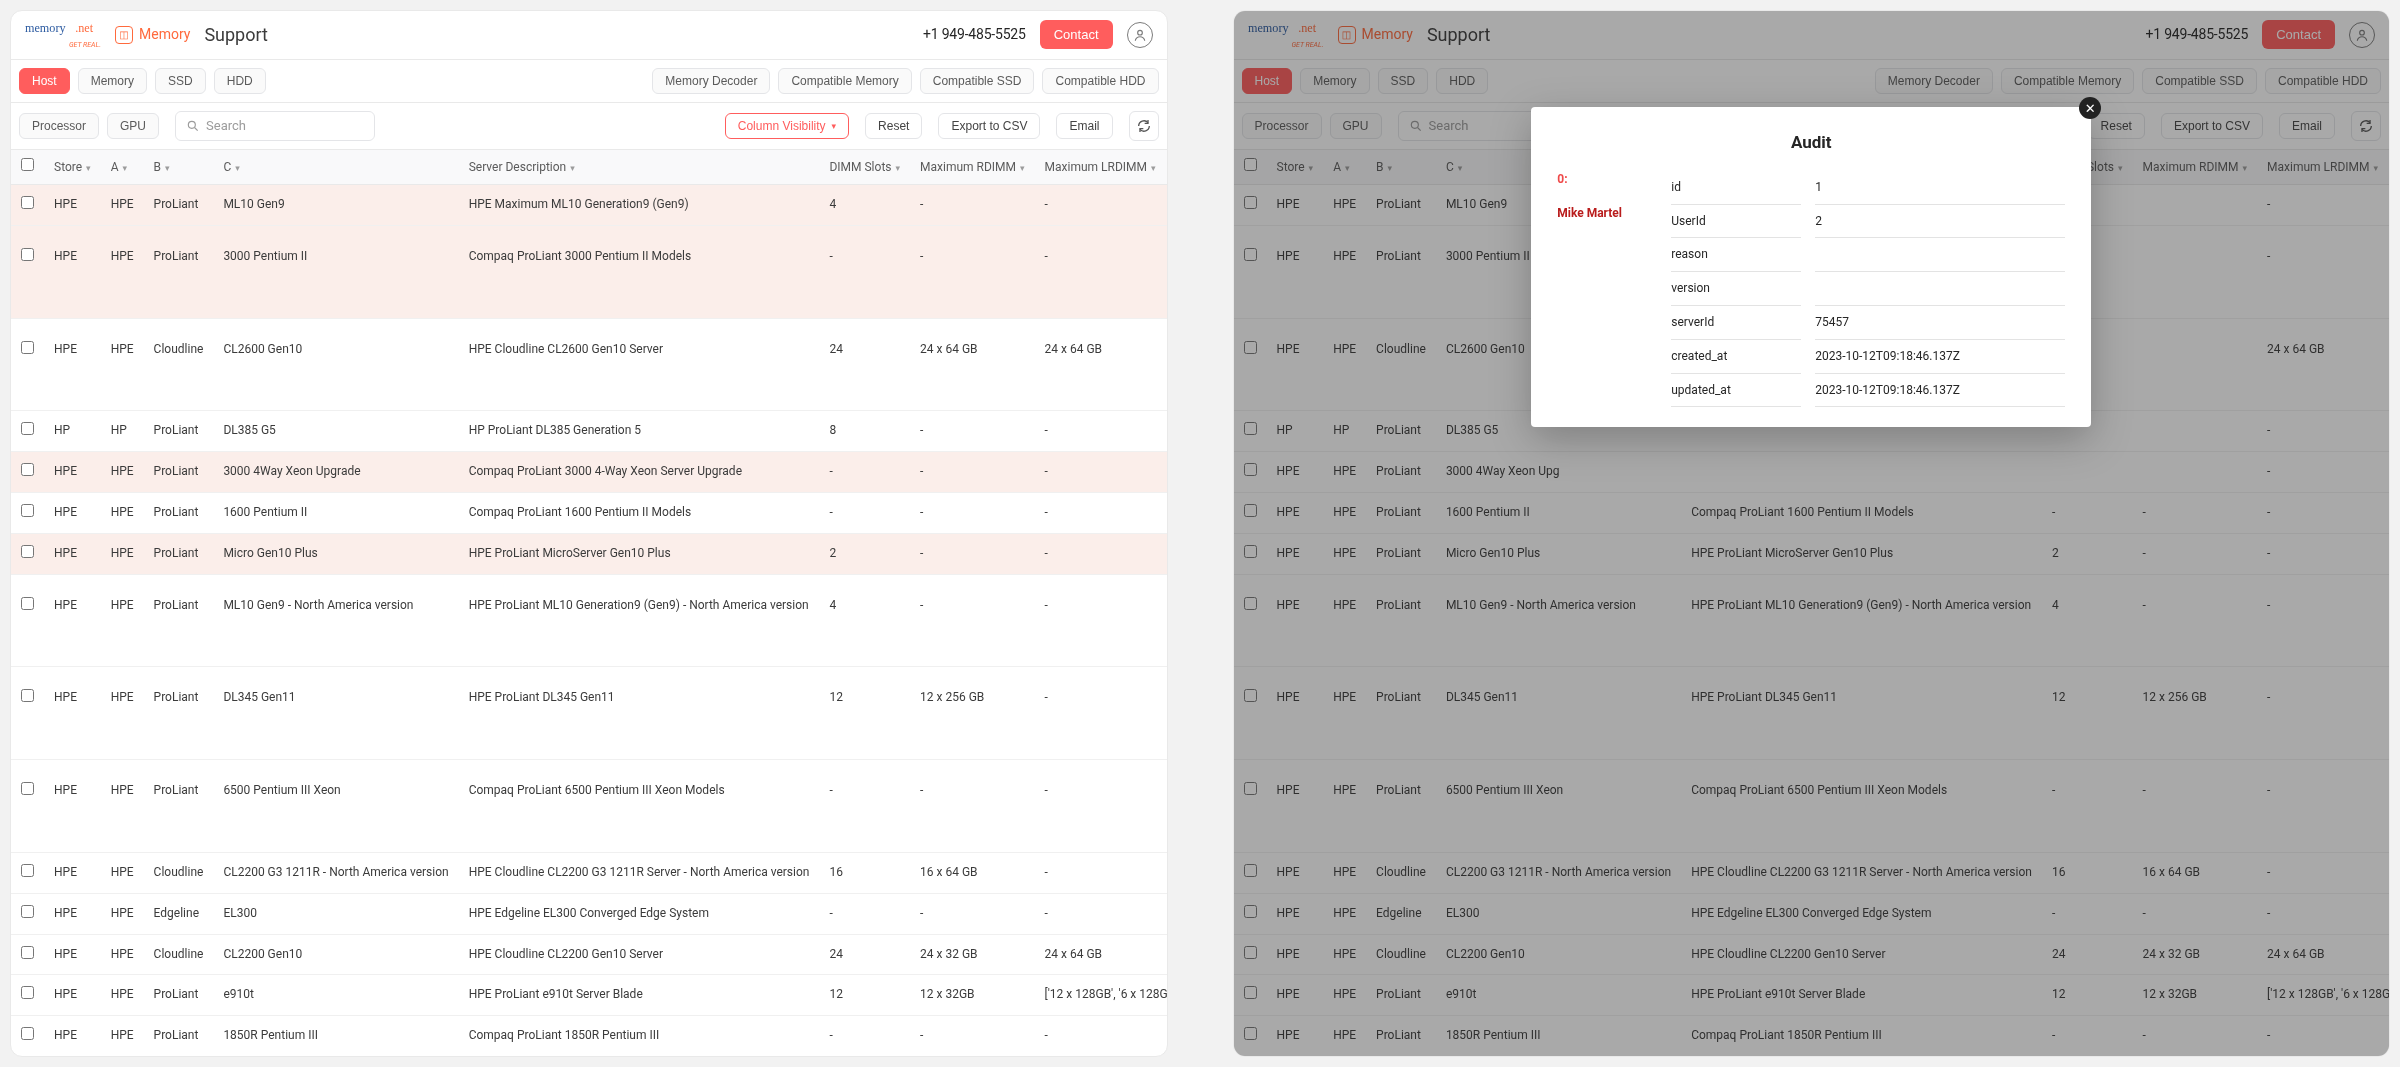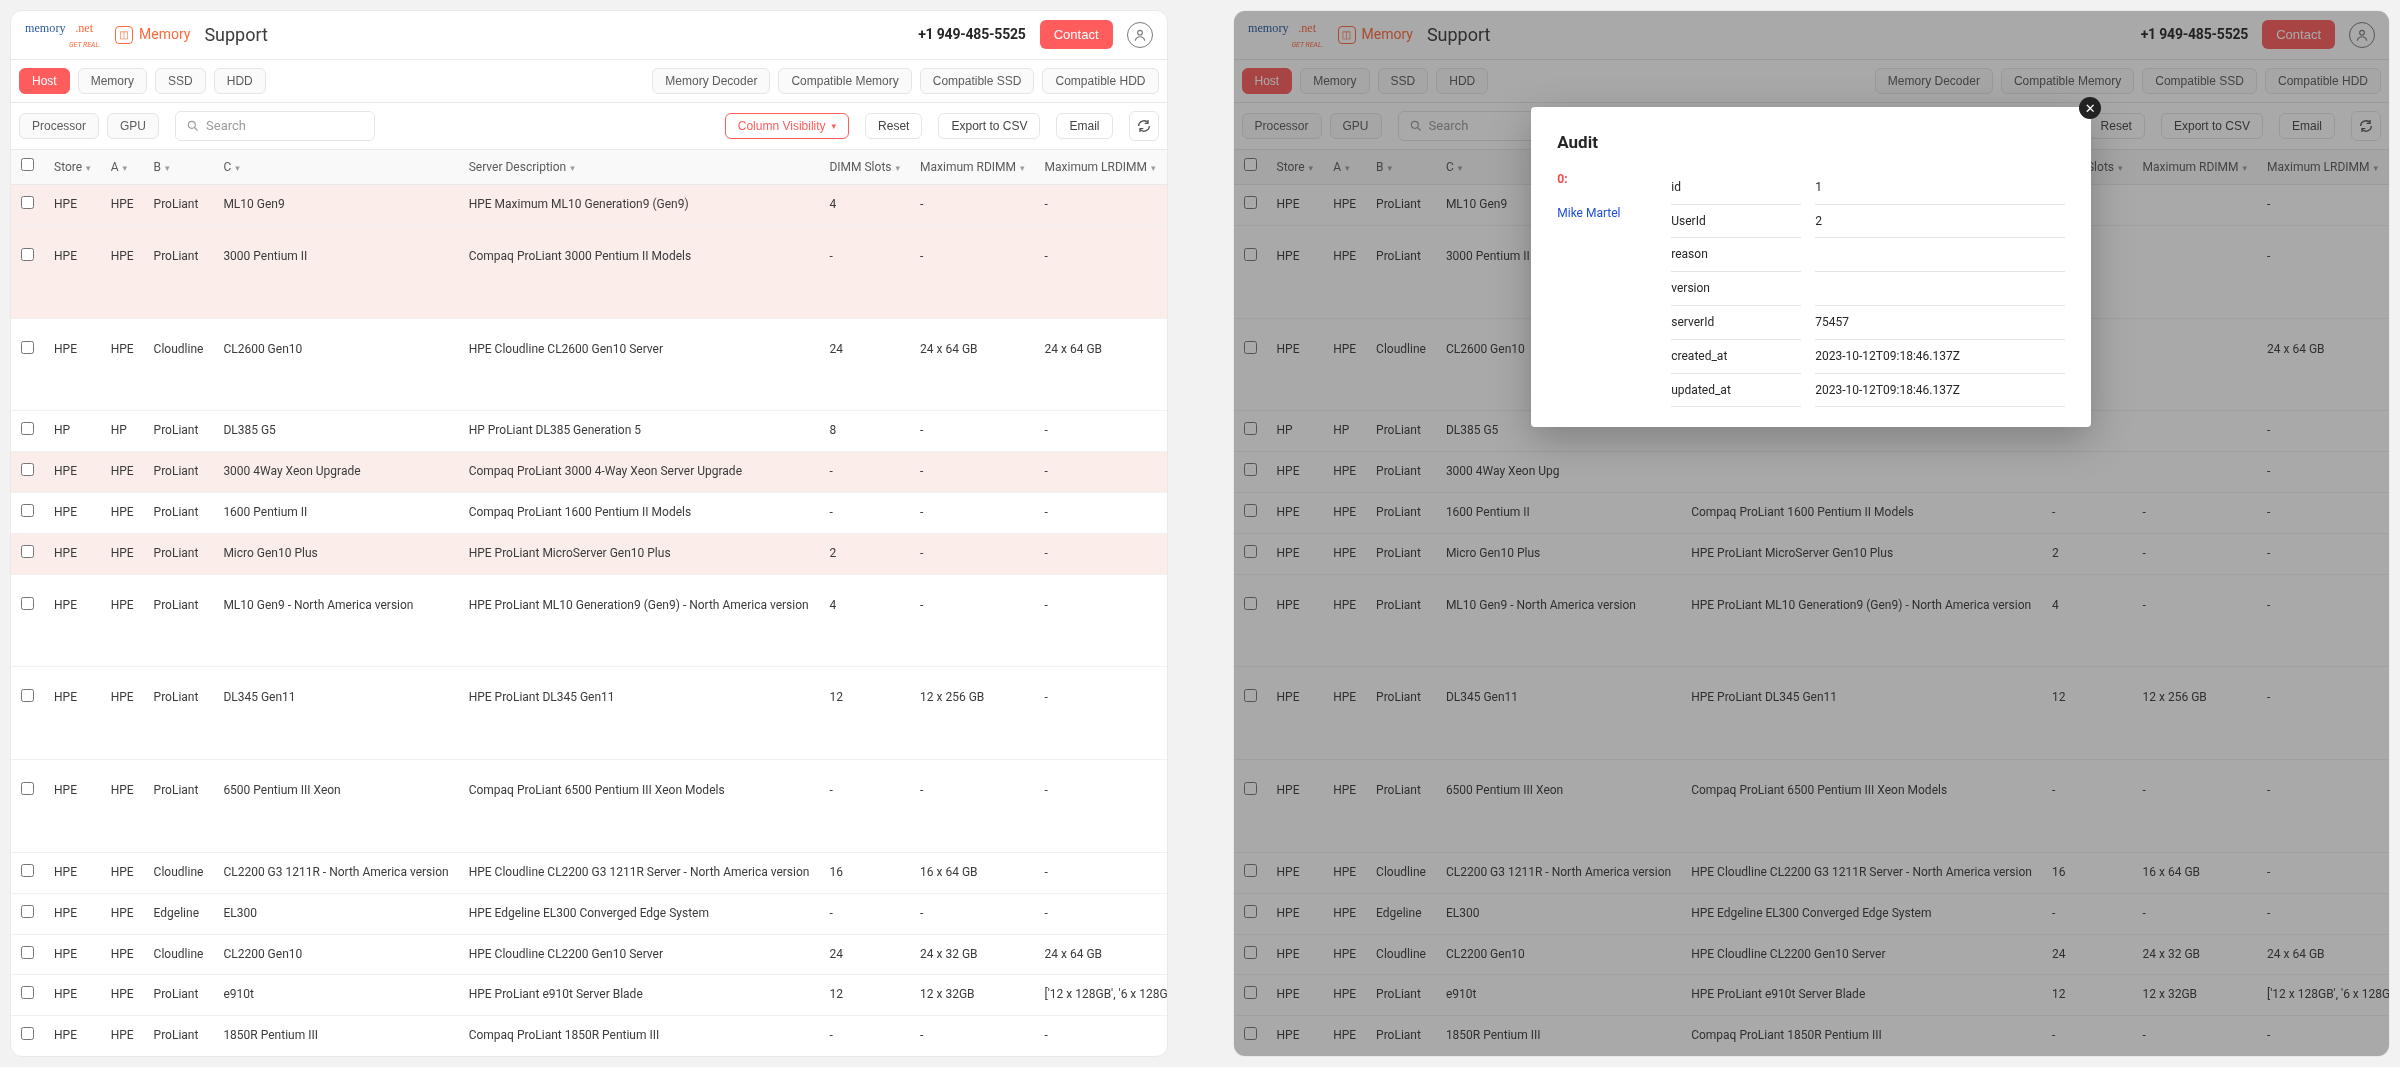--- a/index.html
+++ b/index.html
@@ -16,21 +16,21 @@
 .pane{flex:1;background:#fff;border:1px solid var(--border);border-radius:12px;overflow:hidden;display:flex;flex-direction:column;height:1047px;position:relative}
 .topbar{display:flex;align-items:center;gap:14px;padding:8px 14px;border-bottom:1px solid var(--border)}
 .logo{display:flex;align-items:center;gap:6px}
 .logo svg{width:76px;height:20px}
 .brand-sub{font-size:7px;color:#ff6a3d;font-style:italic;margin-top:-3px;display:block;text-align:right}
 .top-sep{display:flex;align-items:center;gap:6px}
 .top-sep .ic{color:var(--link);width:18px;height:18px;display:inline-flex;align-items:center;justify-content:center;border:1.5px solid var(--link);border-radius:4px;font-size:10px}
 .top-sep a{color:var(--link);font-size:14px}
 .top-link{color:#3b3b3b;font-size:18px}
 .spacer{flex:1}
-.phone{font-weight:700;font-size:14px;letter-spacing:-.2px}
+.phone{font-weight:400;font-size:14px;letter-spacing:-.2px}
 .contact-btn{background:var(--accent);color:#fff;border:0;border-radius:6px;padding:7px 14px;font-size:13px}
 .avatar{width:26px;height:26px;border:1.5px solid #7b7b7b;border-radius:50%;display:flex;align-items:center;justify-content:center;color:#7b7b7b;font-size:13px}
 
 .toolbar{display:flex;align-items:center;gap:0;padding:8px 8px;border-bottom:1px solid var(--border)}
 .pill{border:1px solid #e4e5e8;background:#fafafa;color:#5b5b5b;border-radius:6px;padding:5px 12px;font-size:12px}
 .pill.active{background:var(--accent);color:#fff;border-color:var(--accent)}
 .toolbar .rgroup{margin-left:auto;display:flex;gap:8px}
 .col-vis{border:1px solid var(--accent);color:var(--accent);background:#fff;border-radius:6px;padding:5px 12px;font-size:12px;display:inline-flex;align-items:center;gap:6px}
 .ctl{border:1px solid #e4e5e8;color:#444;background:#fff;border-radius:6px;padding:5px 12px;font-size:12px}
 .refresh{border:1px solid #e4e5e8;background:#fff;border-radius:6px;width:30px;height:30px;display:inline-flex;align-items:center;justify-content:center}
@@ -46,25 +46,25 @@
 thead th .caret:after{content:"▾";font-size:9px;margin-left:4px;color:#9c9c9c}
 tbody td{padding:11px 10px;font-size:12px;color:#3b3b3b;border-bottom:1px solid #f0f0f0;white-space:nowrap;vertical-align:top}
 tbody tr.tall td{padding-top:22px;padding-bottom:52px}
 tbody tr.warn td{background:#fbeeea}
 .chk{width:22px}
 .chk input{margin:0}
 
 
 .scrim{position:absolute;inset:0;background:rgba(30,30,30,.38);display:flex;align-items:flex-start;justify-content:center;padding-top:96px}
 .modal{background:#fff;border-radius:4px;width:560px;box-shadow:0 12px 40px rgba(0,0,0,.25);position:relative;padding:24px 26px 20px}
-.modal h3{margin:0 0 16px;font-weight:700;font-size:17px}
+.modal h3{margin:0 0 16px;text-align:center;font-weight:700;font-size:17px}
 .modal .close{position:absolute;top:-10px;right:-10px;width:22px;height:22px;border-radius:50%;background:#222;color:#fff;display:flex;align-items:center;justify-content:center;font-size:13px;border:0}
 .kv{display:grid;grid-template-columns:100px 130px 1fr;gap:0 14px;font-size:12px}
 .kv .left0{color:#ef4949;font-weight:700}
-.kv .left1{color:#1d4ed8;font-weight:400}
+.kv .left1{color:#b91c1c;font-weight:700}
 .kv .k, .kv .v{padding:8px 0;border-bottom:1px solid #e3e3e3}
 .kv .spacerL{grid-column:1}
 </style>
 </head>
 <body>
 
 <div class="pane">
 
   <div class="topbar">
     <div class="logo">

